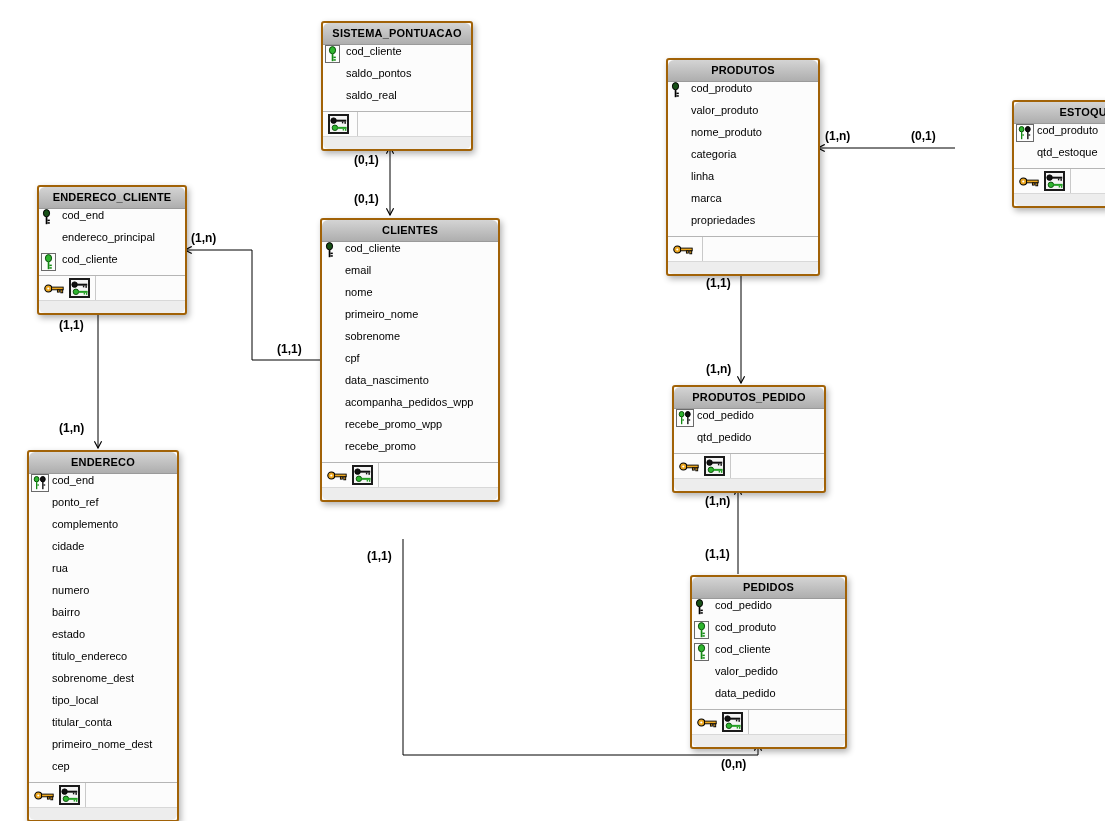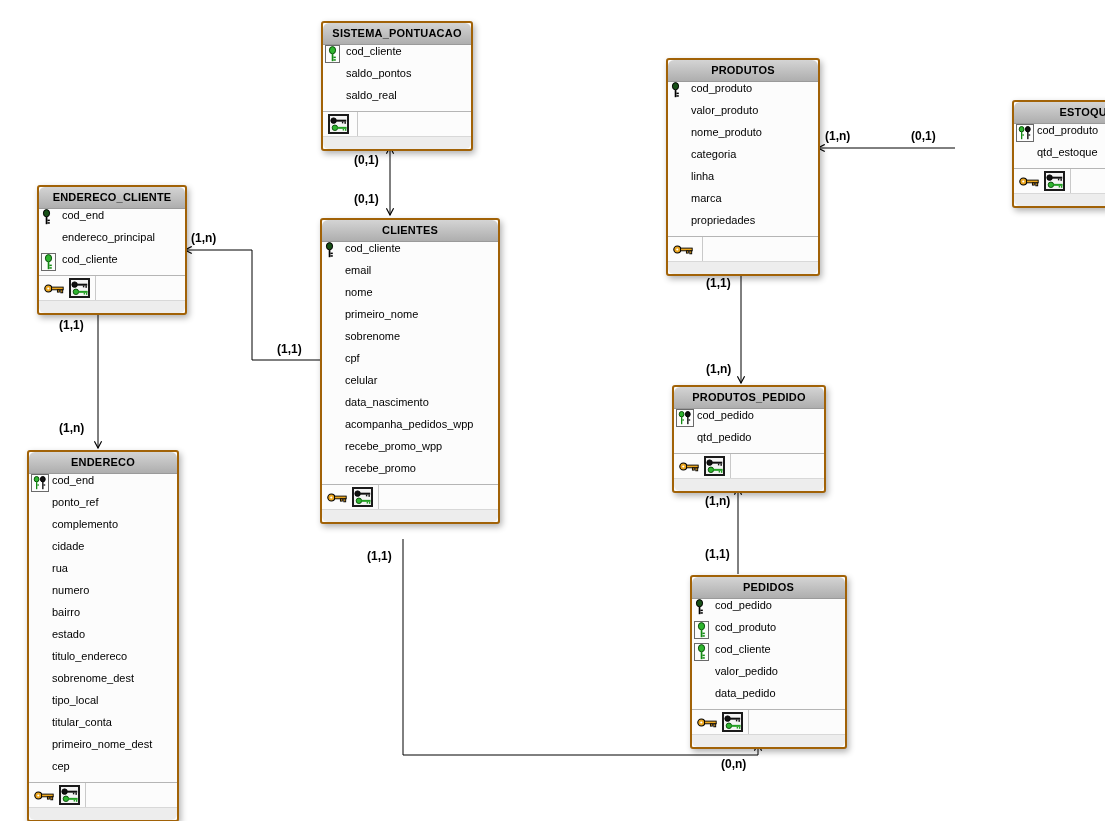--- a/index.html
+++ b/index.html
@@ -291,24 +291,20 @@
         <div class="field-row">
           <span class="field-icon"></span>
           <span class="field-label">sobrenome</span>
         </div>
         <div class="field-row">
           <span class="field-icon"></span>
           <span class="field-label">cpf</span>
         </div>
         <div class="field-row">
           <span class="field-icon"></span>
-          <span class="field-label">celular</span>
-        </div>
-        <div class="field-row">
-          <span class="field-icon"></span>
           <span class="field-label">data_nascimento</span>
         </div>
         <div class="field-row">
           <span class="field-icon"></span>
           <span class="field-label">acompanha_pedidos_wpp</span>
         </div>
         <div class="field-row">
           <span class="field-icon"></span>
           <span class="field-label">recebe_promo_wpp</span>
         </div>

